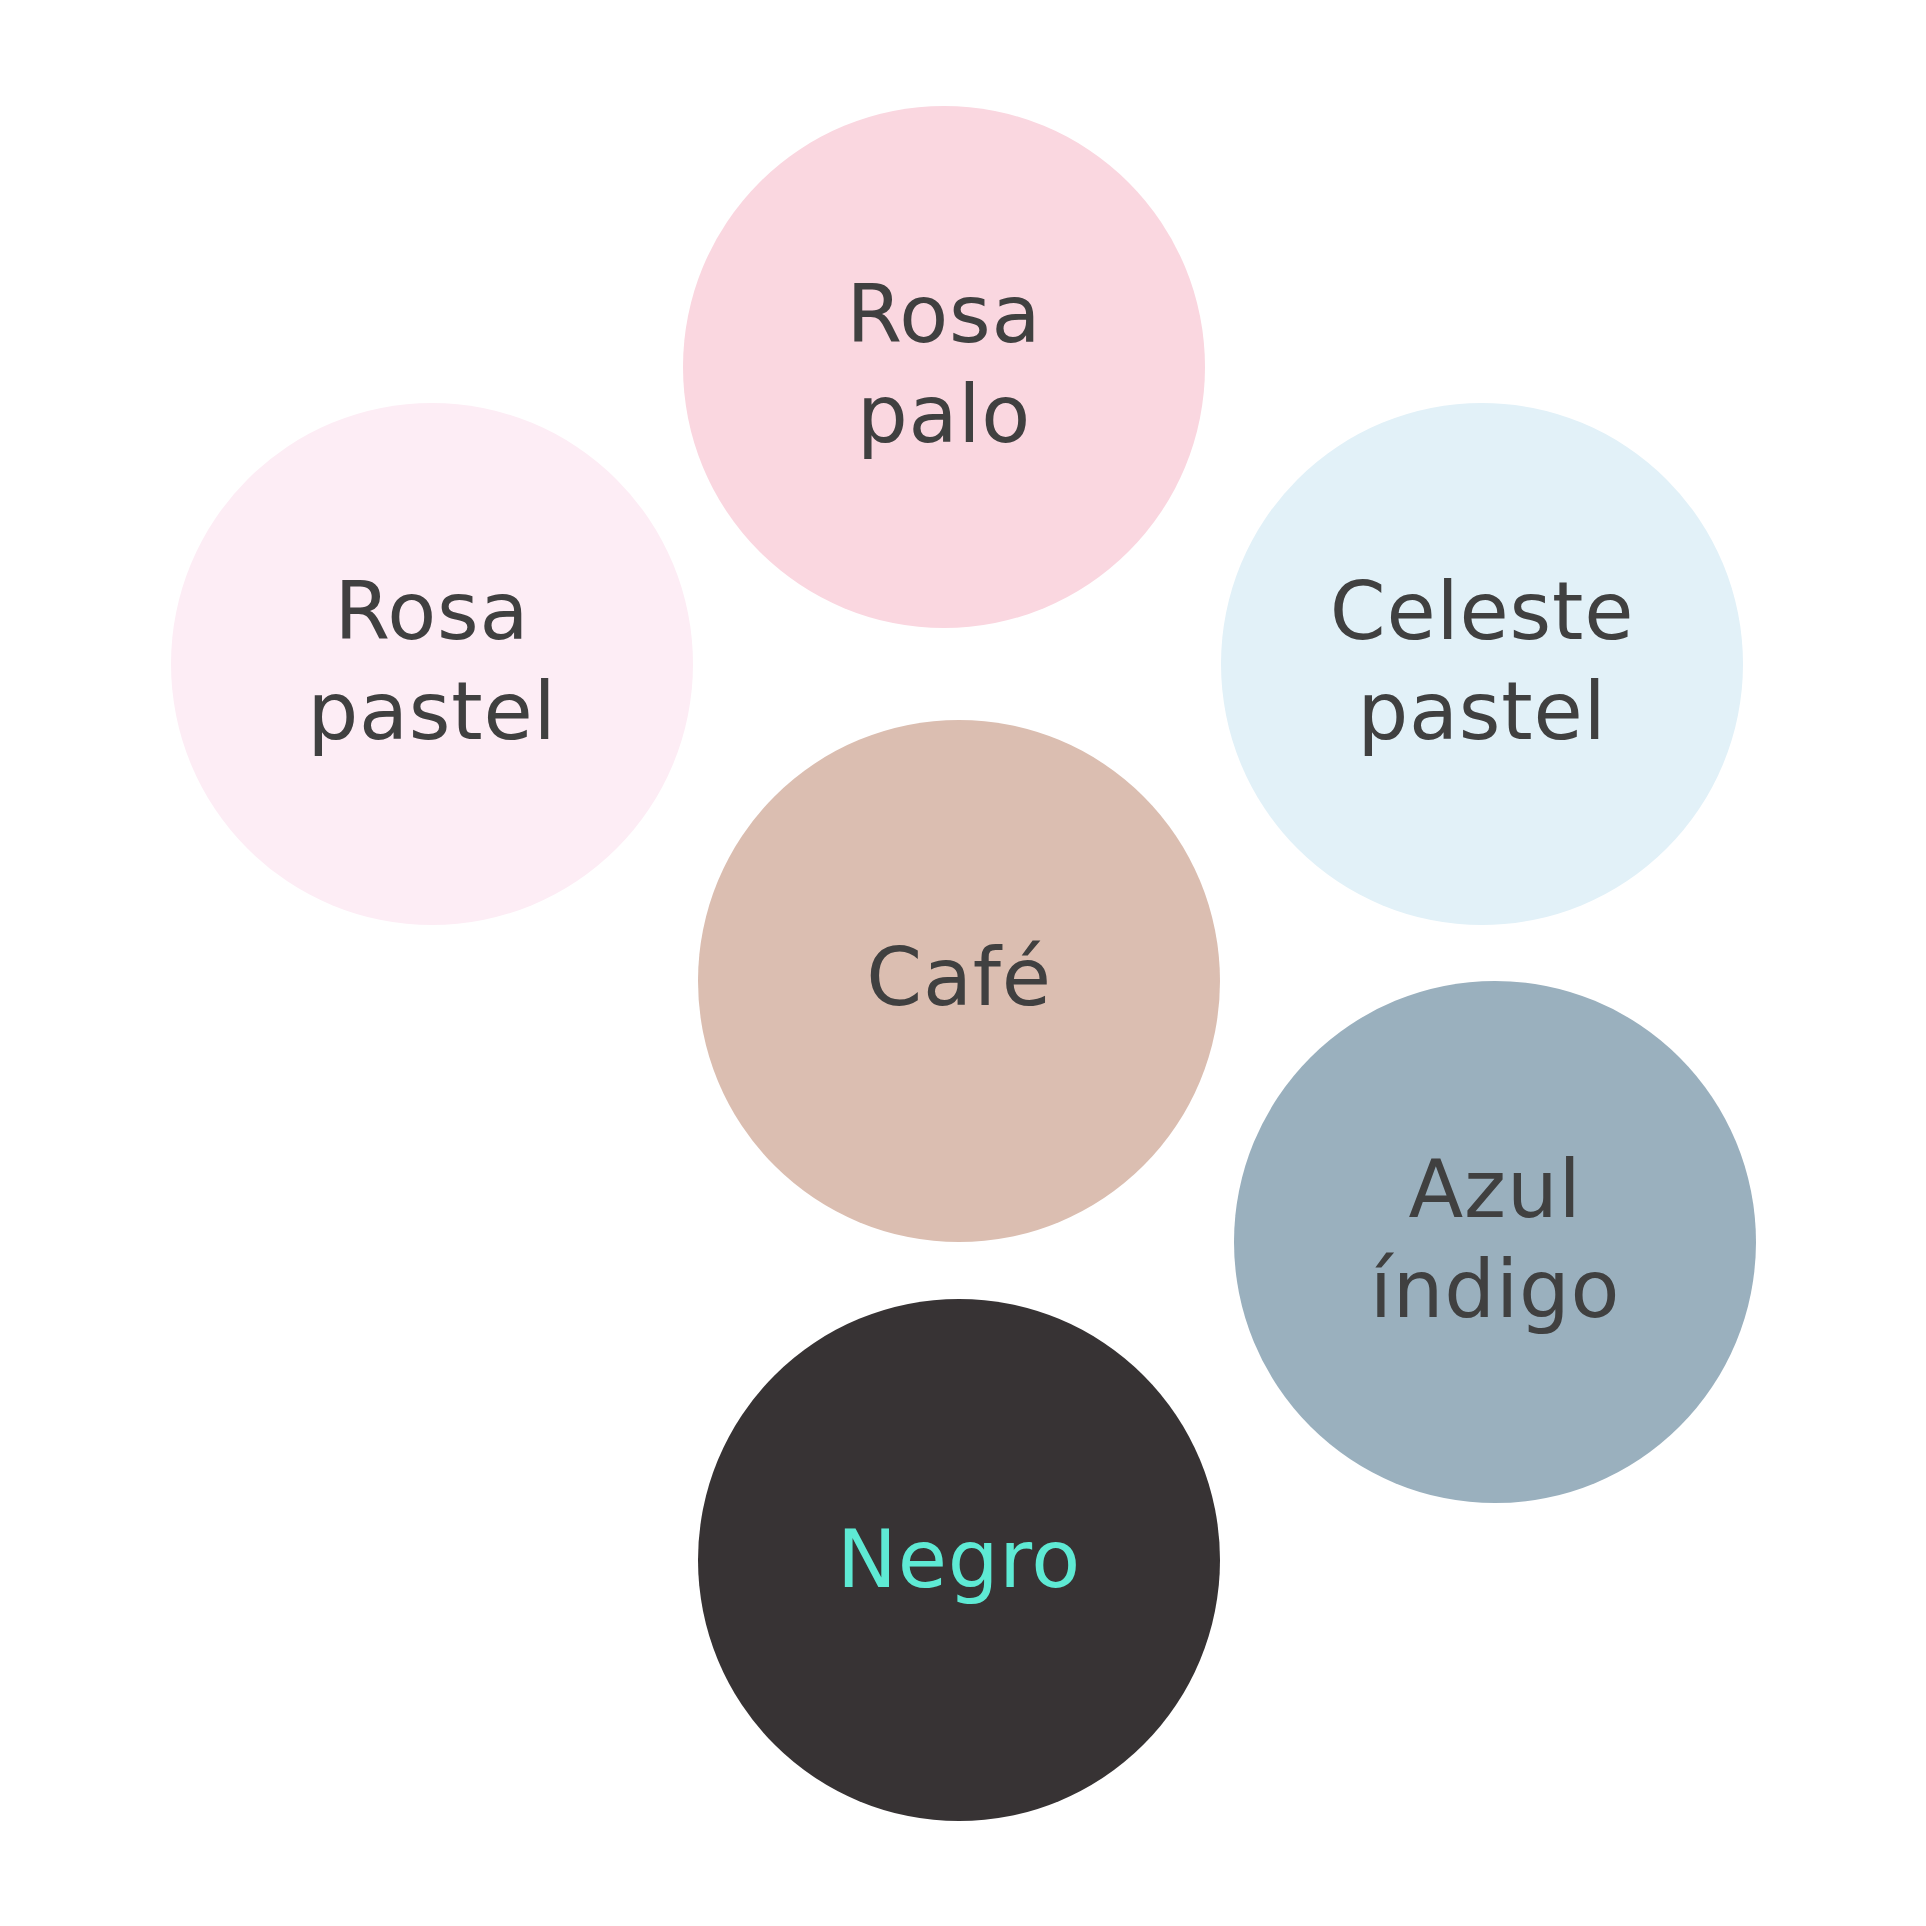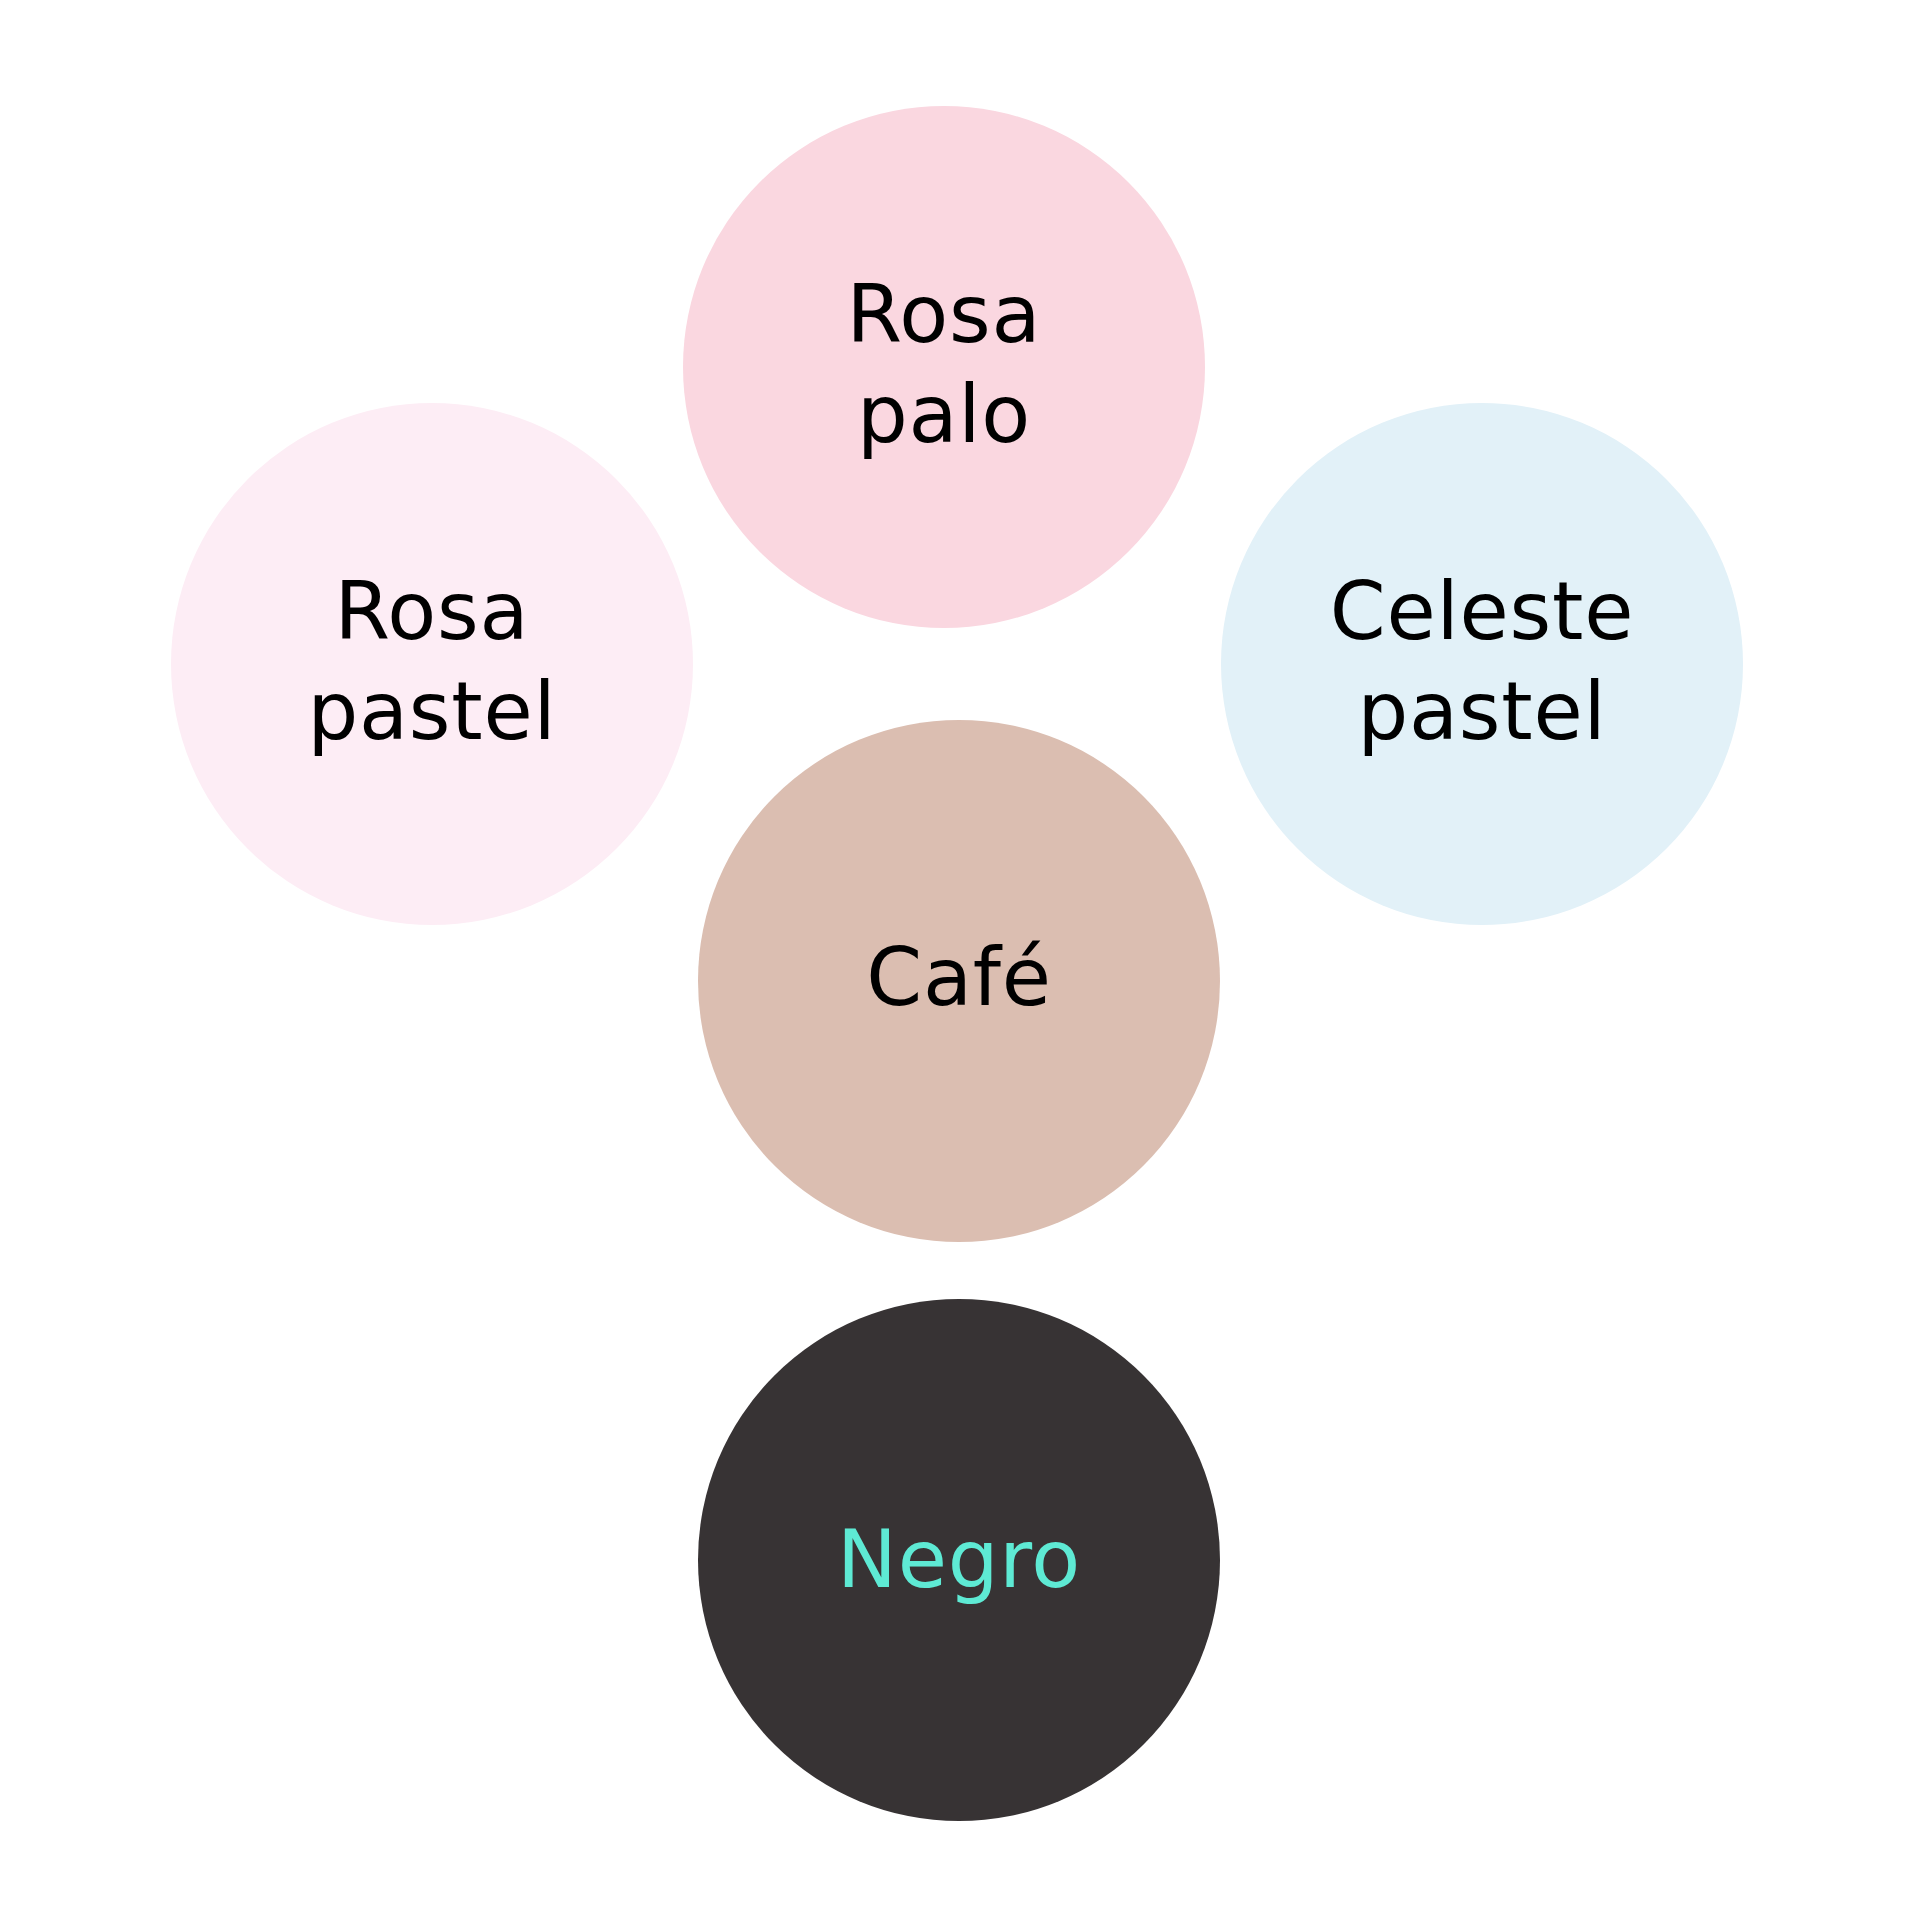--- a/index.html
+++ b/index.html
@@ -26,21 +26,21 @@
       height: 522px;
       border-radius: 50%;
       display: flex;
       align-items: center;
       justify-content: center;
       text-align: center;
     }
     .swatch-label {
       font-size: 80px;
       line-height: 100px;
-      color: #000000;
+      color: #404040;
       white-space: pre-line;
       letter-spacing: 0.8px;
     }
     .swatch.dark .swatch-label { color: #5eead4; }
 
     #sw-rosa-palo      { left: 683px;  top: 106px;  background: #fad7e0; }
     #sw-rosa-pastel    { left: 171px;  top: 403px;  background: #fdedf5; }
     #sw-celeste-pastel { left: 1221px; top: 403px;  background: #e2f1f8; align-items: center; }
     #sw-cafe           { left: 698px;  top: 720px;  background: #dbbeb1; }
     #sw-moca           { left: 172px;  top: 985px; background: #b19781; }
@@ -73,19 +73,23 @@
   <div class="swatch" id="sw-celeste-pastel">
     <span class="swatch-label">Celeste
 pastel</span>
   </div>
 
   <div class="swatch" id="sw-cafe">
     <span class="swatch-label">Café</span>
   </div>
 
 
+  <div class="swatch" id="sw-azul-indigo">
+    <span class="swatch-label">Azul
+índigo</span>
+  </div>
 
   <div class="swatch dark" id="sw-negro">
     <span class="swatch-label">Negro</span>
   </div>
 
 </div>
 
 
 </body></html>

